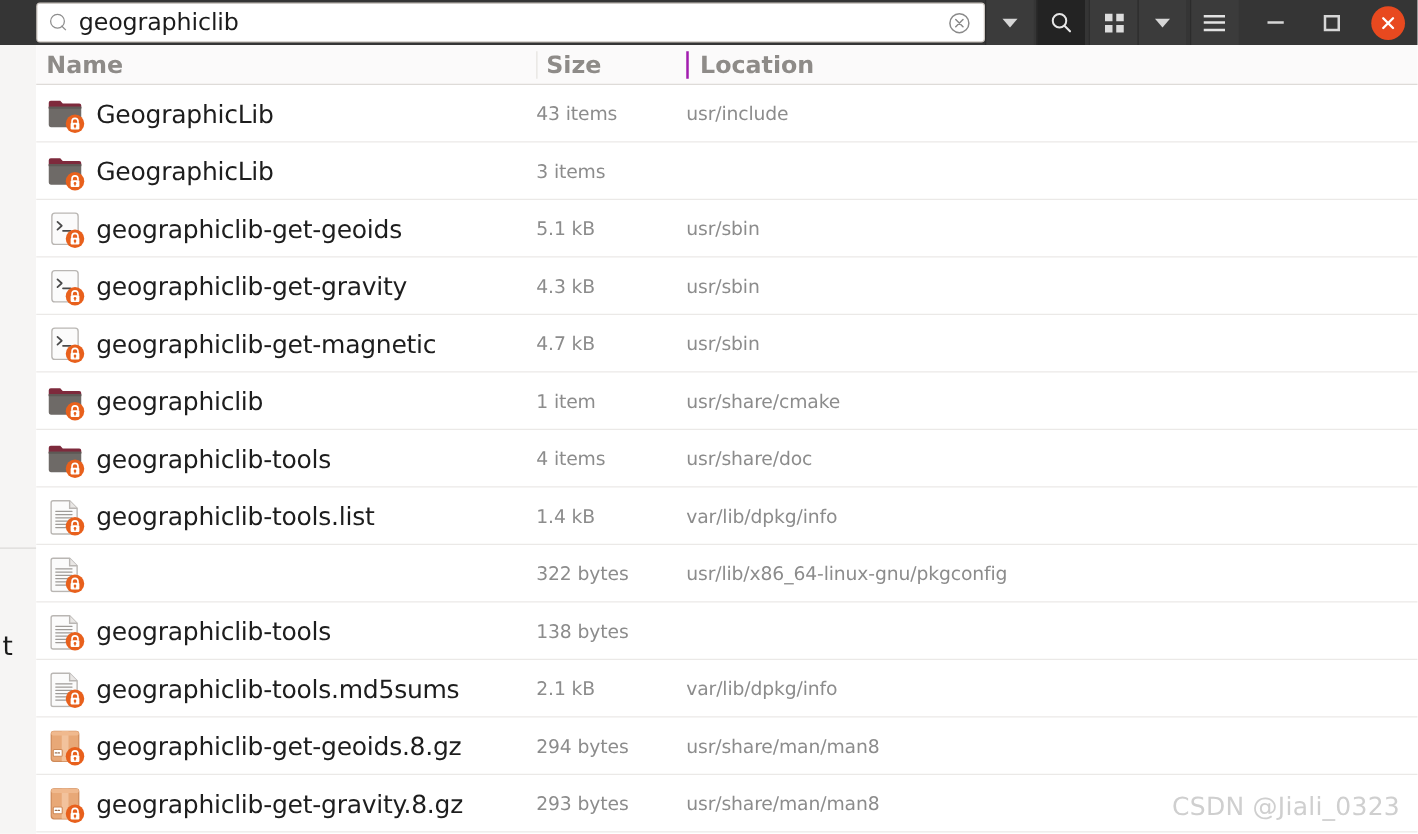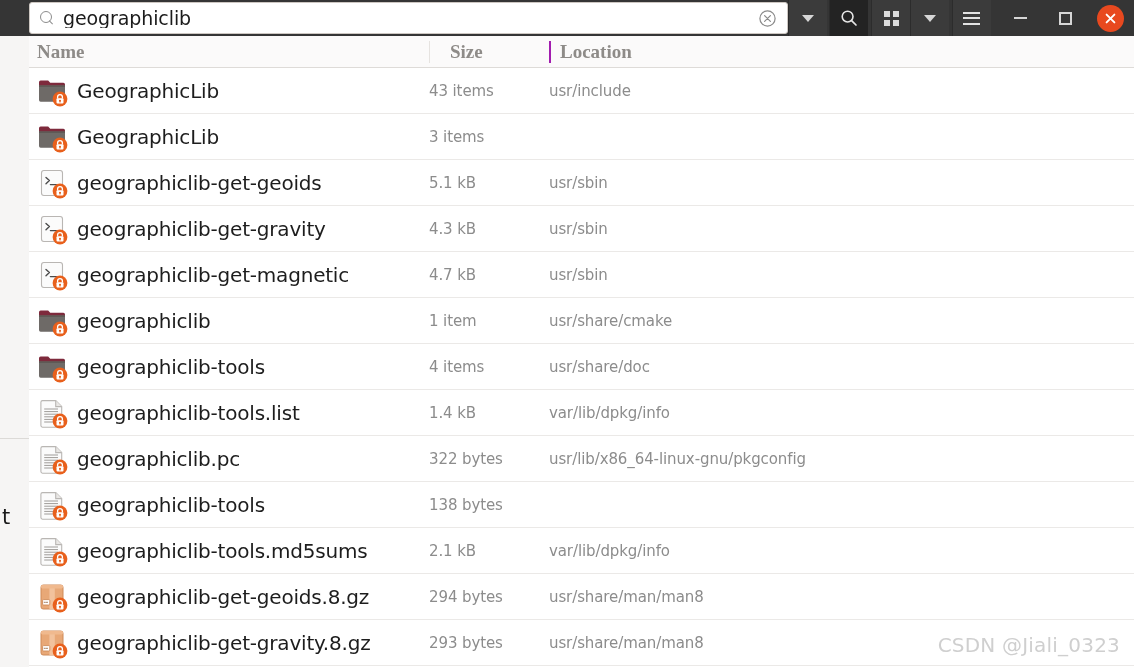--- a/index.html
+++ b/index.html
@@ -140,24 +140,23 @@
   }
   #col-head {
     height: 32px;
     background: #fbfafa;
     border-bottom: 1px solid #dedbd8;
     display: flex; align-items: center;
     padding-left: 8px;
     color: #8e8b88;
     font-size: 19px;
     font-weight: bold;
-    font-family: Liberation Serif, serif;
   }
   #col-head .c-name { width: 392px; padding-left: 0; }
-  #col-head .c-size { width: 120px; border-left: 1px solid #e6e3e0; padding-left: 20px; }
+  #col-head .c-size { width: 120px; border-left: 1px solid #e6e3e0; padding-left: 7px; }
   #col-head .c-loc  { flex: 1; border-left: 2px solid #a21caf; padding-left: 9px; }
 
   .c-name { width: 392px; display: flex; align-items: center; }
   .c-size { width: 120px; }
   .c-loc  { flex: 1; }
 
   .fname {
     font-size: 20px; color: #1d1d1d;
     white-space: nowrap; overflow: hidden;
     letter-spacing: -0.2px;
@@ -461,21 +460,20 @@
       </g>
     </svg>
             <svg class="lock-badge" viewBox="0 0 16 16">
   <circle cx="8" cy="8" r="7.4" fill="#e8601c"></circle>
   <path d="M5.6 7.4 v-1.3 a2.4 2.4 0 0 1 4.8 0 v1.3" fill="none" stroke="#ffffff" stroke-width="1.3"></path>
   <rect x="4.5" y="7.2" width="7" height="5.3" rx="1" fill="#ffffff"></rect>
   <circle cx="8" cy="9.7" r="1.05" fill="#e8601c"></circle>
   <rect x="7.55" y="9.7" width="0.9" height="1.9" fill="#e8601c"></rect>
 </svg>
           </span>
-       <span class="fname">geographiclib.pc</span>
      </div>
      <div class="c-size fsize">322 bytes</div>
      <div class="c-loc floc">usr/lib/x86_64-linux-gnu/pkgconfig</div>
       </div>
       <div class="row">
         <div class="c-name">
        <span class="icon-wrap">
             <svg width="30" height="30" viewBox="0 0 30 30">
       <path d="M5.5 2.6 h13.2 l6 6 v19 a1.6 1.6 0 0 1 -1.6 1.6 H5.5 a1.6 1.6 0 0 1 -1.6 -1.6 V4.2 A1.6 1.6 0 0 1 5.5 2.6 Z" fill="#fbfbfb" stroke="#b9b6b3" stroke-width="1.1"></path>
       <path d="M18.7 2.6 v6 h6" fill="#e9e7e5" stroke="#b9b6b3" stroke-width="1.1"></path>

